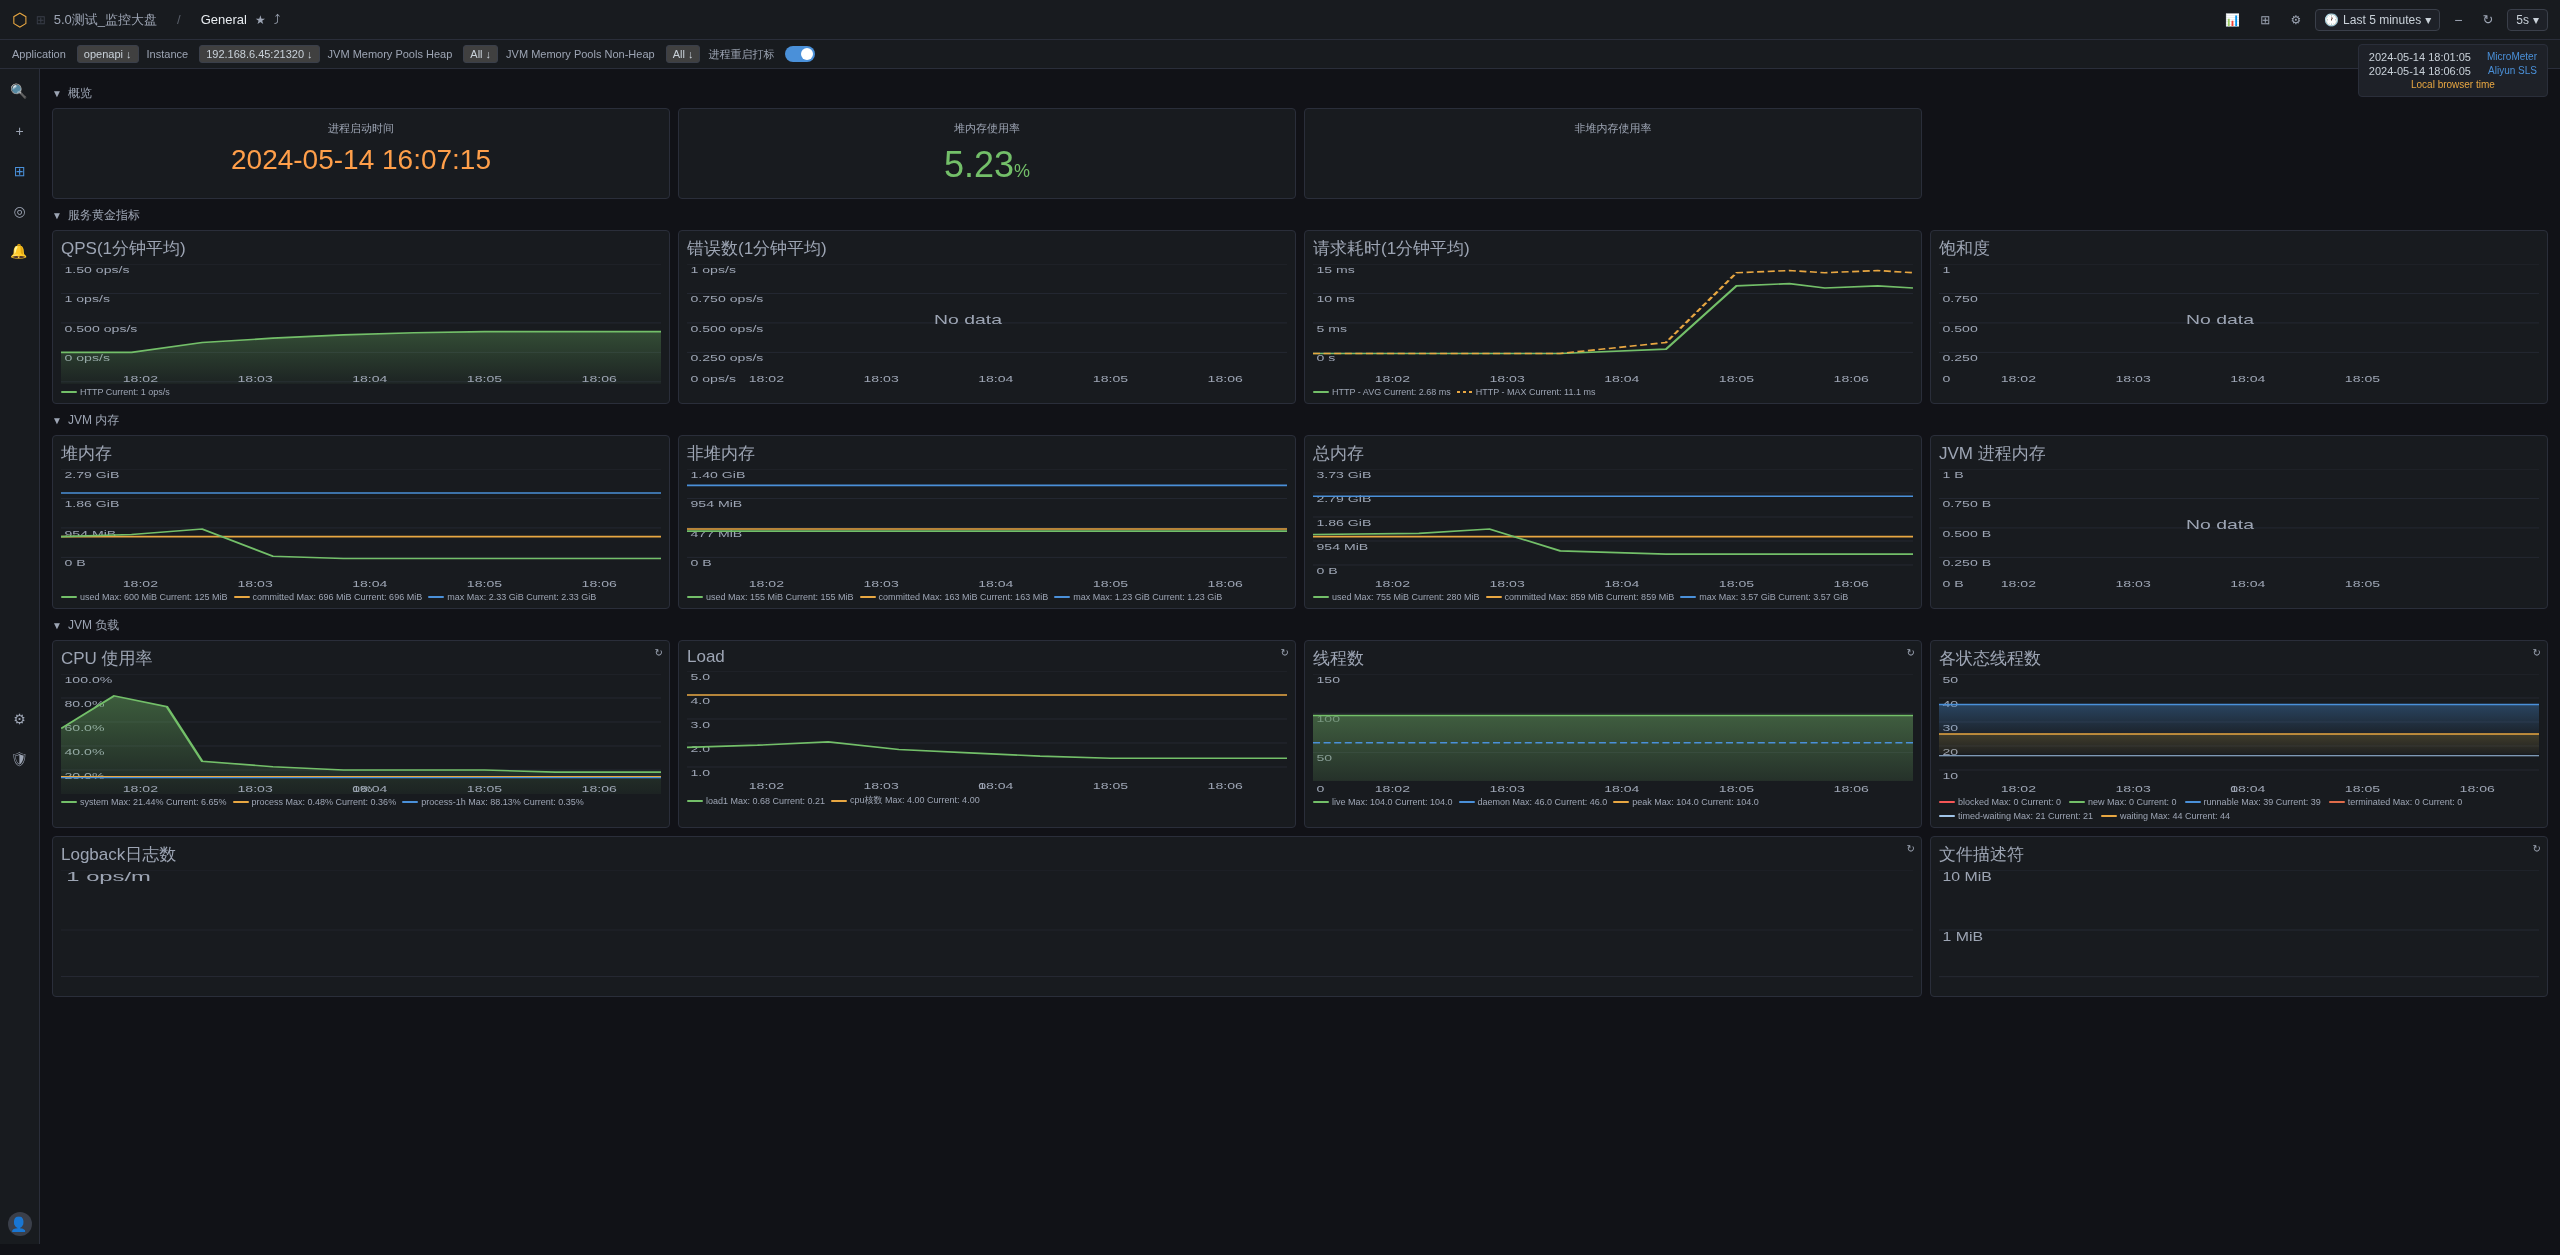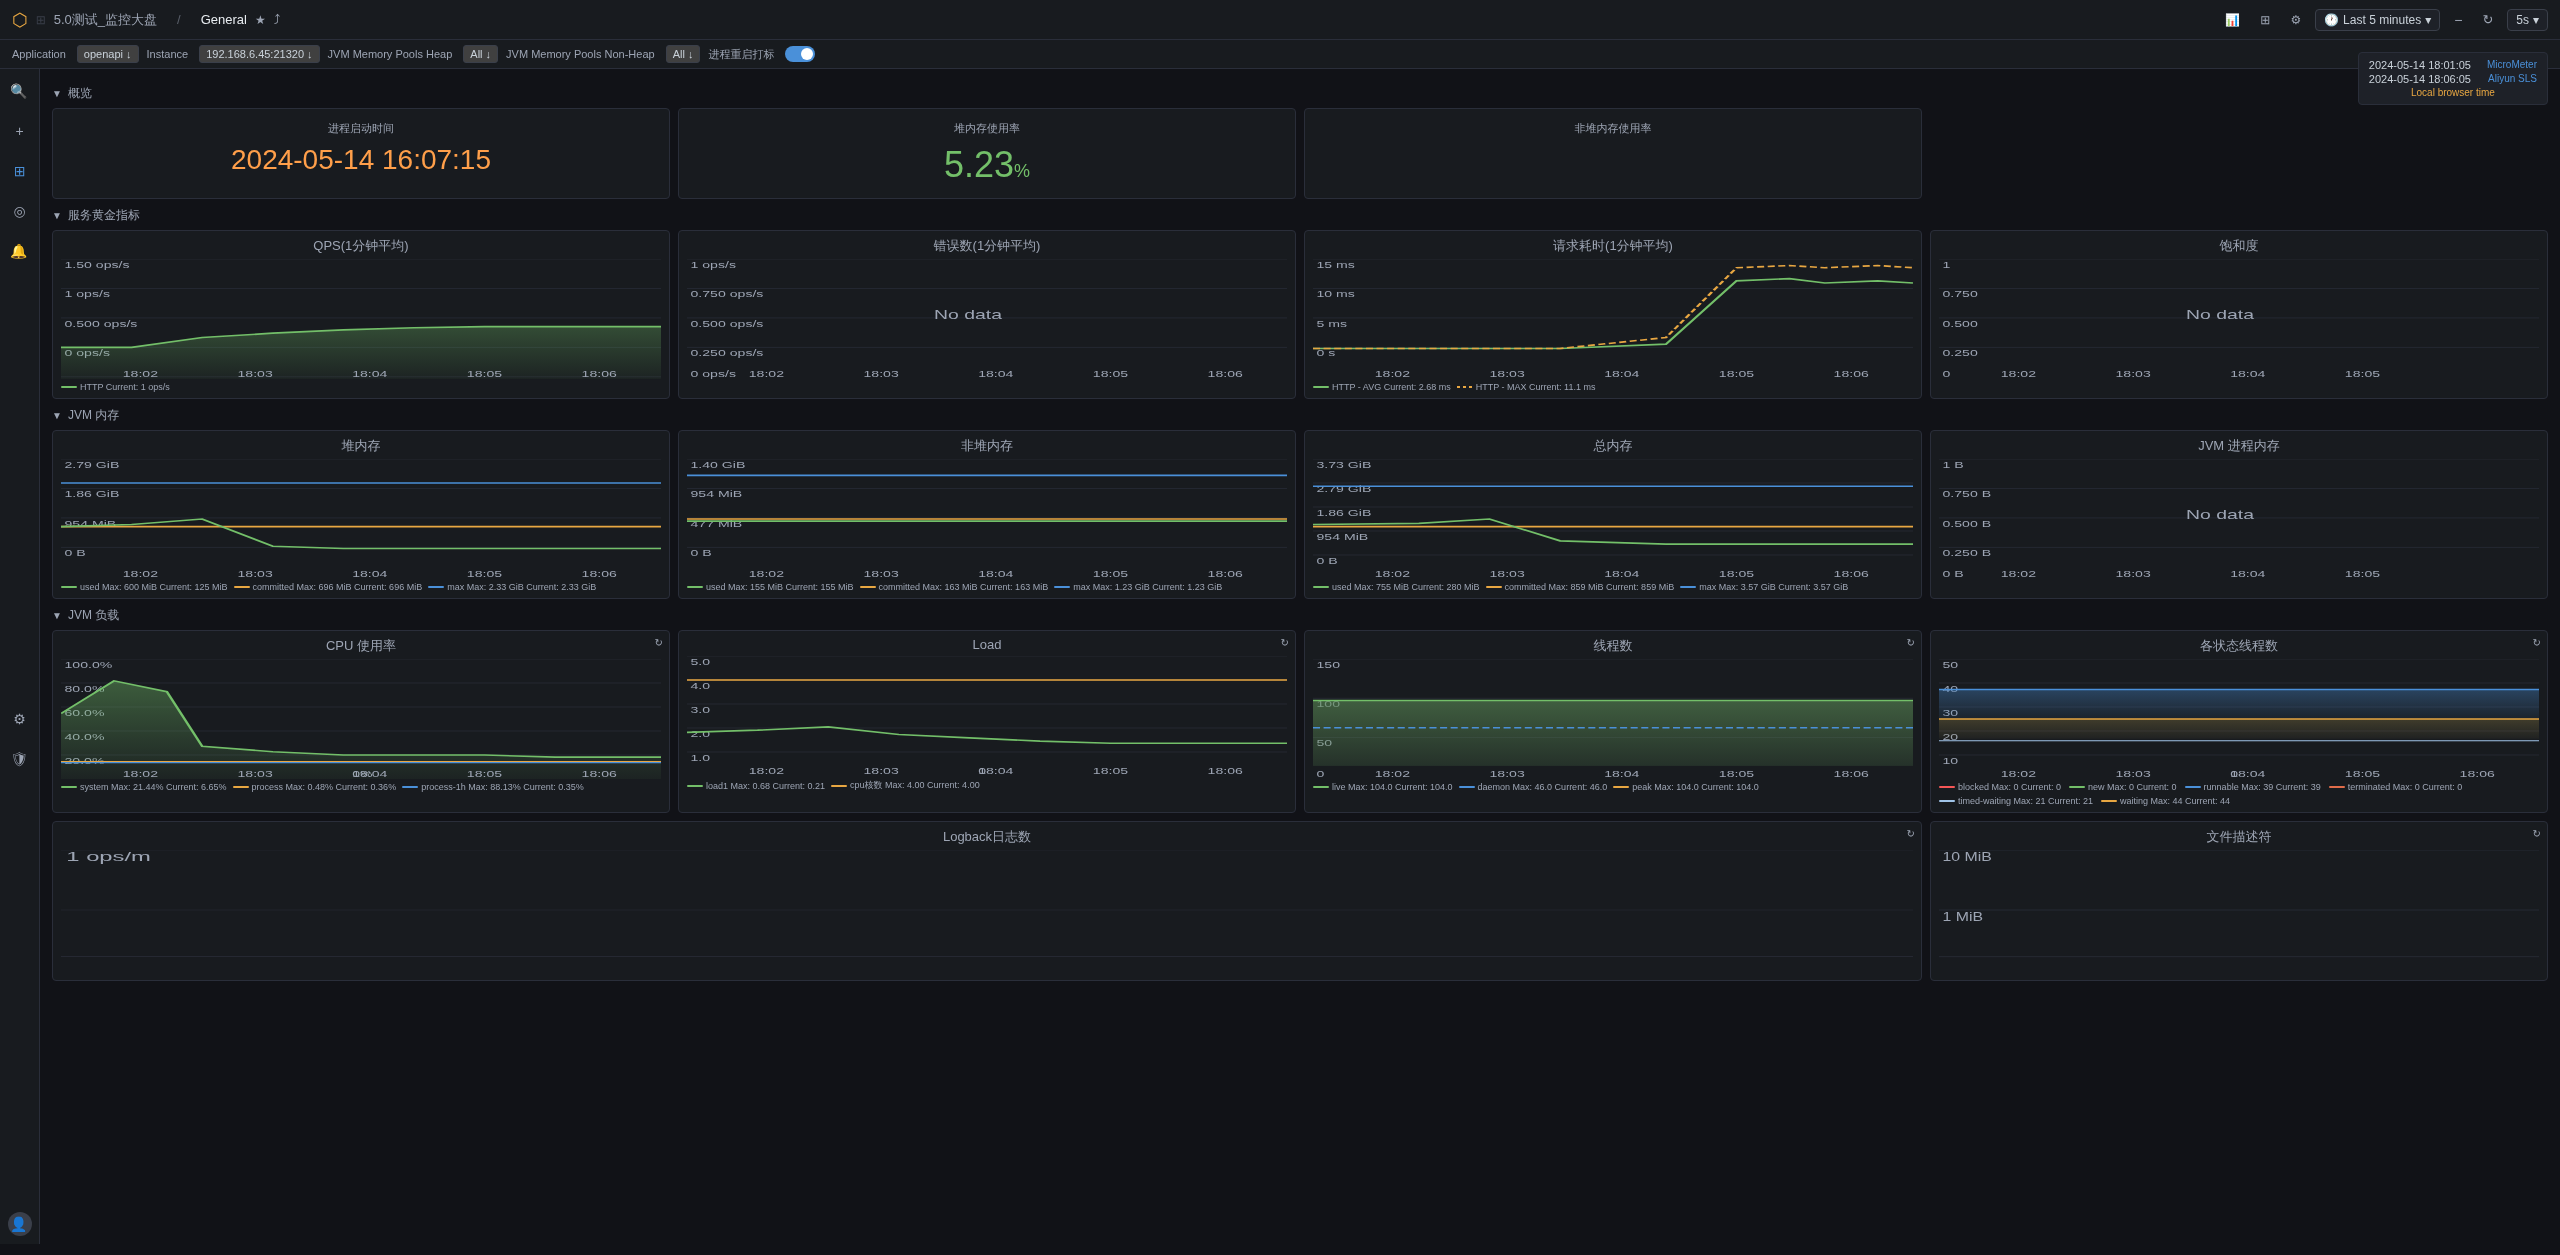--- a/index.html
+++ b/index.html
@@ -58,21 +58,21 @@
       display: inline-block; width: 30px; height: 16px; background: #4a90d9;
       border-radius: 8px; position: relative; cursor: pointer;
     }
     .toggle-switch::after {
       content: ''; position: absolute; width: 12px; height: 12px;
       background: white; border-radius: 50%; top: 2px; right: 2px;
     }
 
     
     .datetime-panel {
-      position: absolute; right: 12px; top: 52px;
+      position: absolute; right: 12px; top: 44px;
       background: #1e2128; border: 1px solid #2a2e3a; border-radius: 4px;
       padding: 6px 10px; font-size: 11px; z-index: 10;
       display: flex; flex-direction: column; gap: 2px;
     }
     .datetime-row { display: flex; justify-content: space-between; gap: 16px; }
     .datetime-row .dt-time { color: #c9d1d9; }
     .datetime-row .dt-source { color: #4a90d9; font-size: 10px; }
     .datetime-local { color: #e8a742; font-size: 10px; text-align: center; }
 
     
@@ -118,21 +118,21 @@
     .charts-grid-4 {
       display: grid; grid-template-columns: 1fr 1fr 1fr 1fr; gap: 8px; margin-bottom: 8px;
     }
     .charts-grid-3 {
       display: grid; grid-template-columns: 1fr 1fr 1fr 1fr; gap: 8px; margin-bottom: 8px;
     }
     .chart-card {
       background: #181b1f; border: 1px solid #2a2e3a; border-radius: 4px;
       padding: 6px 8px; min-height: 160px; position: relative;
     }
-    .chart-title { font-size: 13px; color: #9da5b4; text-align: center; margin-bottom: 4px; }
+    .chart-title { font-size: 17px; color: #9da5b4; margin-bottom: 4px; }
     .chart-area {
       width: 100%; height: 120px; position: relative; overflow: hidden;
     }
     .chart-legend {
       font-size: 9px; color: #9da5b4; display: flex; flex-wrap: wrap; gap: 6px; margin-top: 3px;
     }
     .legend-item { display: flex; align-items: center; gap: 3px; }
     .legend-dot { width: 16px; height: 2px; display: inline-block; border-radius: 1px; }
     .refresh-icon {
       position: absolute; right: 6px; top: 6px; font-size: 10px; color: #9da5b4; cursor: pointer;

